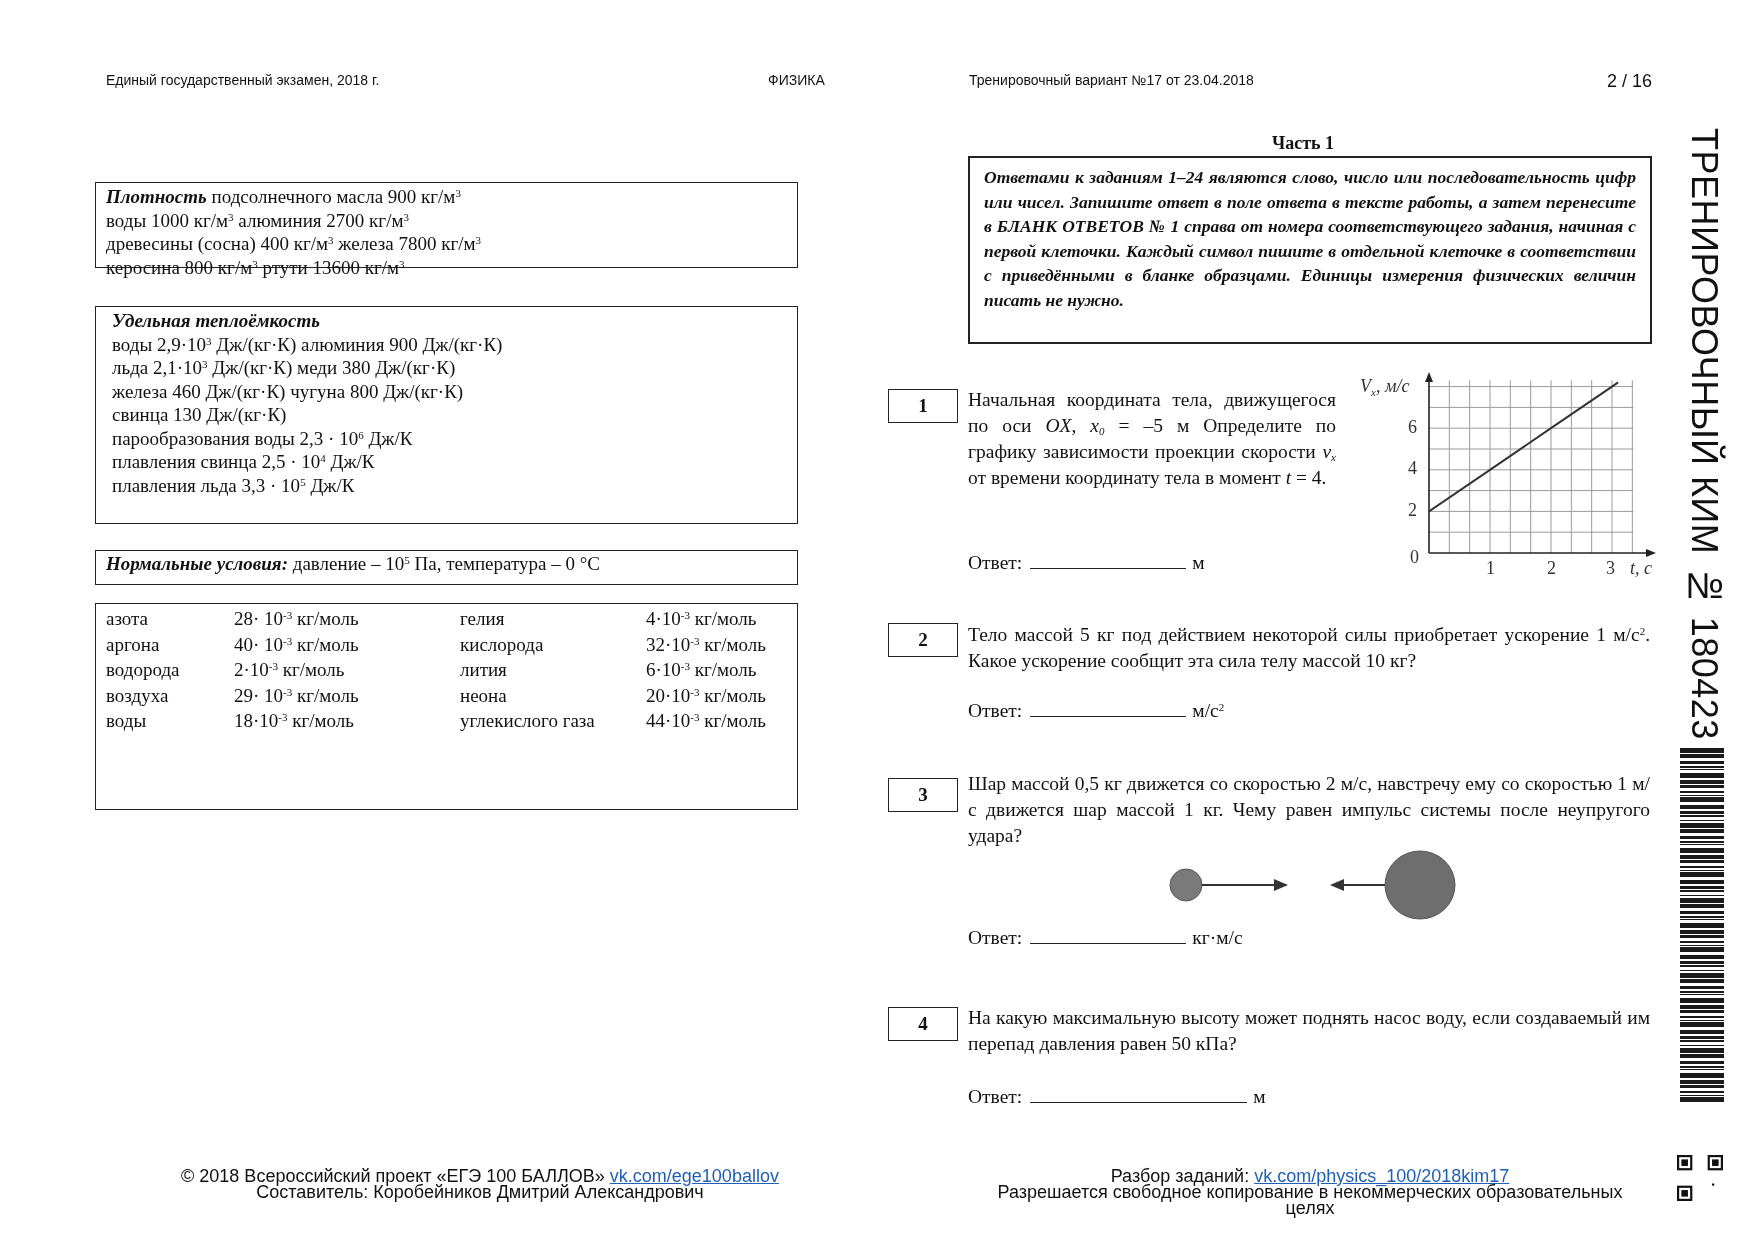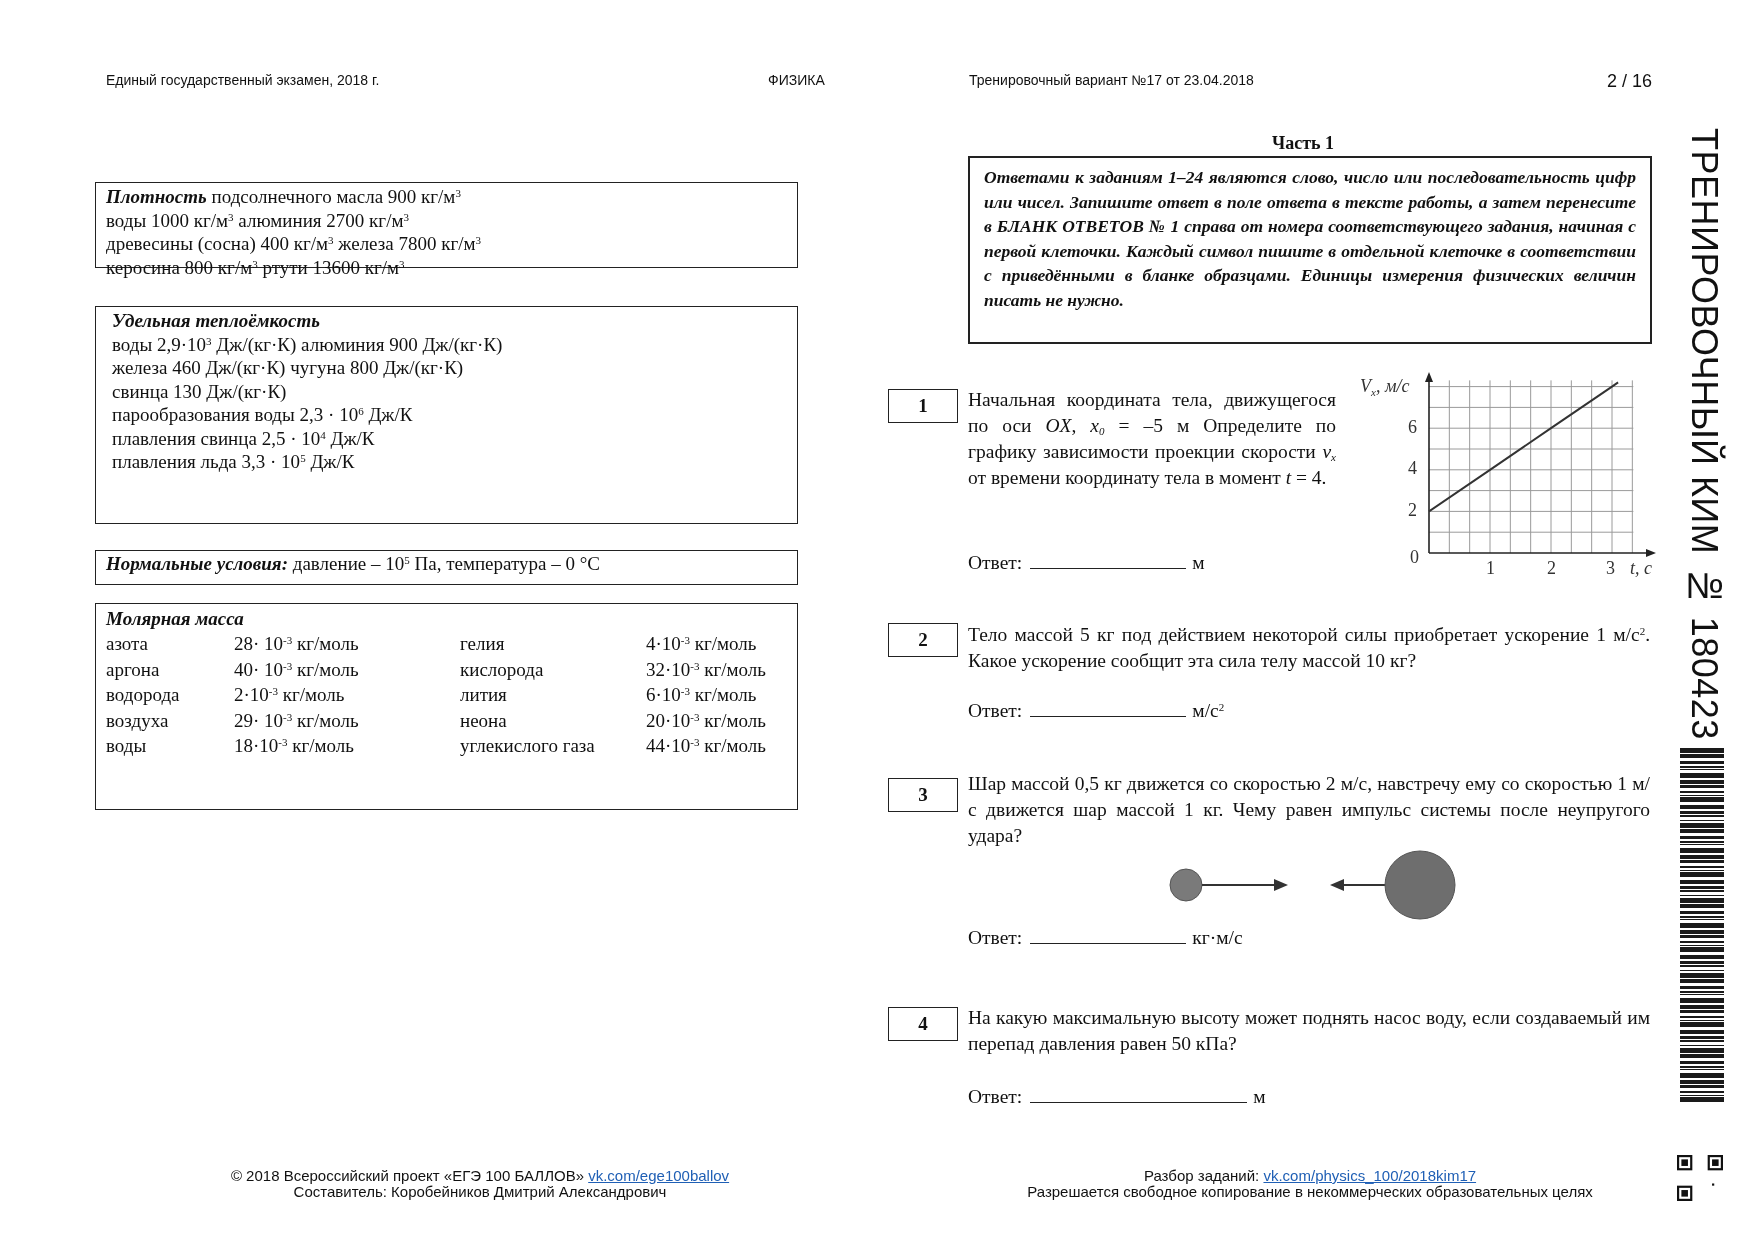--- a/index.html
+++ b/index.html
@@ -20,21 +20,21 @@
   .molar .c { position: absolute; white-space: nowrap; }
 
   .part-title { font-size: 18px; font-weight: bold; left: 1272px; top: 133px; }
   .instr { left: 968px; top: 156px; width: 684px; height: 188px; border: 2px solid #222; box-sizing: border-box; padding: 7px 14px; font-size: 17.5px; line-height: 24.5px; font-weight: bold; font-style: italic; text-align: justify; }
 
   .qnum { position: absolute; width: 70px; height: 34px; border: 1.8px solid #222; box-sizing: border-box; font-size: 19px; font-weight: bold; text-align: center; line-height: 31px; }
   .qtext { position: absolute; font-size: 19.5px; line-height: 26px; text-align: justify; }
   .answer { position: absolute; font-size: 19.5px; white-space: nowrap; }
   .answer .blank { display: inline-block; border-bottom: 1.3px solid #222; height: 18px; vertical-align: baseline; margin: 0 6px 0 8px; }
 
-  .footer { font-size: 15px; line-height: 16px; text-align: center; }
+  .footer { font-size: 18px; line-height: 16px; text-align: center; }
   .footer a { color: #1f5fb5; text-decoration: underline; }
 
   .vert { position: absolute; left: 1683px; top: 128px; writing-mode: vertical-rl; font-size: 36px; letter-spacing: 0.5px; white-space: nowrap; }
 </style>
 </head>
 <body>
 
 <div class="abs sans hdr" style="left:106px;">Единый государственный экзамен, 2018 г.</div>
 <div class="abs sans hdr" style="left:768px;">ФИЗИКА</div>
 <div class="abs sans hdr" style="left:969px;">Тренировочный вариант №17 от 23.04.2018</div>
@@ -51,35 +51,35 @@
     <span>древесины (сосна) 400 кг/м</span><sup>3</sup><span> железа 7800 кг/м</span><sup>3</sup>
   </div>
   <div class="tbl-line">
     <span>керосина 800 кг/м</span><sup>3</sup><span> ртути 13600 кг/м</span><sup>3</sup>
   </div>
 </div>
 
 <div class="box serif" style="left:95px; top:306px; width:703px; height:218px; padding:2px 16px;">
   <div class="tbl-line bi">Удельная теплоёмкость</div>
   <div class="tbl-line"><span>воды 2,9·10</span><sup>3</sup><span> Дж/(кг·К) алюминия 900 Дж/(кг·К)</span></div>
+  <div class="tbl-line"><span>льда 2,1·10</span><sup>3</sup><span> Дж/(кг·К) меди 380 Дж/(кг·К)</span></div>
   <div class="tbl-line">железа 460 Дж/(кг·К) чугуна 800 Дж/(кг·К)</div>
   <div class="tbl-line">свинца 130 Дж/(кг·К)</div>
   <div class="tbl-line"><span>парообразования воды  2,3 · 10</span><sup>6</sup><span> Дж/К</span></div>
   <div class="tbl-line"><span>плавления свинца  2,5 · 10</span><sup>4</sup><span> Дж/К</span></div>
   <div class="tbl-line"><span>плавления льда  3,3 · 10</span><sup>5</sup><span> Дж/К</span></div>
 </div>
 
 <div class="box serif" style="left:95px; top:550px; width:703px; height:35px; padding:0 10px;">
   <div class="tbl-line" style="line-height:25px;">
     <span class="bi">Нормальные условия:</span><span> давление – 10</span><sup>5</sup><span> Па, температура – 0 °С</span>
   </div>
 </div>
 
 <div class="box serif molar" style="left:95px; top:603px; width:703px; height:207px; padding:2px 10px;">
-  <div class="bi" style="line-height:25px;">Молярная масса</div>
   <div id="molar-rows">
       <div class="row">
         <span class="c" style="left:0">азота</span>
         <span class="c" style="left:128px"><span>28· 10</span><sup>-3</sup><span> кг/моль</span></span>
         <span class="c" style="left:354px">гелия</span>
         <span class="c" style="left:540px"><span>4·10</span><sup>-3</sup><span>  кг/моль</span></span>
       </div>
       <div class="row">
         <span class="c" style="left:0">аргона</span>
         <span class="c" style="left:128px"><span>40· 10</span><sup>-3</sup><span> кг/моль</span></span>

